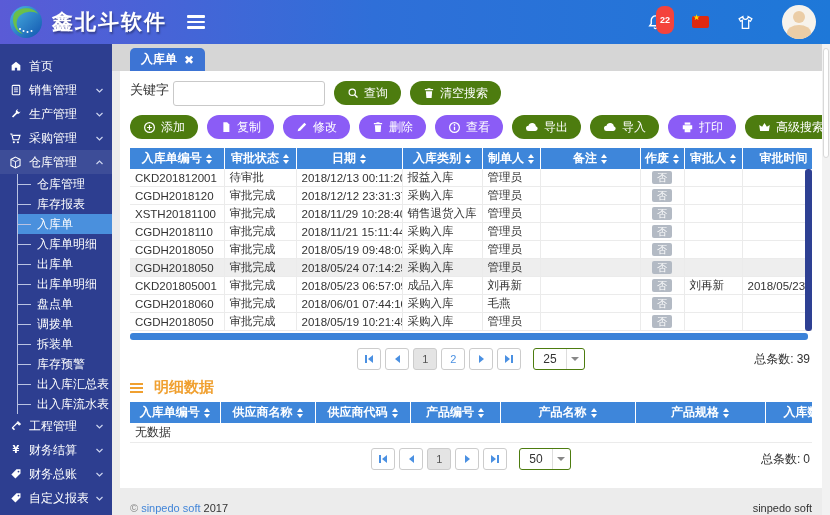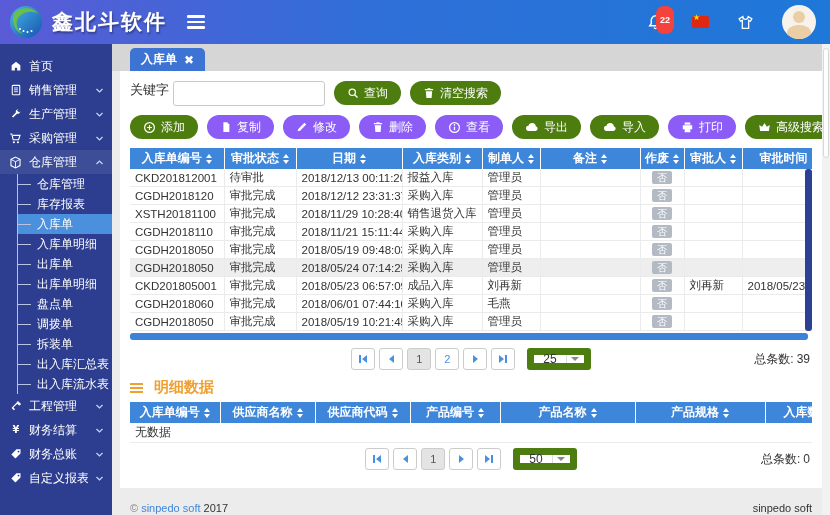--- a/index.html
+++ b/index.html
@@ -79,21 +79,21 @@
              margin:4px 0 7px;height:24px}
   .pager-total{position:absolute;right:2px;font-size:12px;color:#333}
   .pg-btn{min-width:24px;height:22px;box-sizing:border-box;border:1px solid #ccc;background:#fff;
           border-radius:3px;display:flex;align-items:center;justify-content:center;cursor:pointer;
           font-size:11px;color:#4a90e2;gap:1px}
   .pg-btn.current{background:#e4e4e4;color:#555}
   .tri{width:0;height:0;display:inline-block}
   .tri-l{border-top:4px solid transparent;border-bottom:4px solid transparent;border-right:5px solid #4a90e2}
   .tri-r{border-top:4px solid transparent;border-bottom:4px solid transparent;border-left:5px solid #4a90e2}
   .vbar{width:2px;height:8px;background:#4a90e2;display:inline-block}
-  .pg-select{height:22px;box-sizing:border-box;border:7px solid #4d7c0f;border-radius:3px;background:#fff;
+  .pg-select{height:22px;box-sizing:border-box;border:1px solid #4d7c0f;border-radius:3px;background:#fff;
              display:flex;align-items:center;font-size:12px;color:#333;margin-left:8px;cursor:pointer}
   .pg-select .val{padding:0 9px}
   .pg-select .caret{border-left:1px solid #ddd;width:17px;height:100%;display:flex;align-items:center;justify-content:center}
   .caret-tri{width:0;height:0;border-left:4px solid transparent;border-right:4px solid transparent;border-top:4px solid #888}
   
   .detail-title{color:#f0a030;font-size:15px;font-weight:bold;display:flex;align-items:center;gap:11px;margin:7px 0 5px}
   .tbars i{display:block;width:13px;height:2px;background:#f0a030;margin:2px 0}
   
   .footer{display:flex;justify-content:space-between;padding:0 18px;margin-top:14px;font-size:11px;color:#333}
   .footer .copy{color:#888}
@@ -238,20 +238,23 @@
       <div class="child">
         <span class="clbl">盘点单</span>
       </div>
       <div class="child">
         <span class="clbl">调拨单</span>
       </div>
       <div class="child">
         <span class="clbl">拆装单</span>
       </div>
       <div class="child">
+        <span class="clbl">库存预警</span>
+      </div>
+      <div class="child">
         <span class="clbl">出入库汇总表</span>
       </div>
       <div class="child">
         <span class="clbl">出入库流水表</span>
       </div>
     </div>
     <div class="side-item">
       <span class="side-ico">
         <svg width="12" height="12" viewBox="0 0 16 16">
           <path d="M3 10.6L9.6 4M10 1.8l4.2 4.2M9 3.2l3.8 3.8" stroke="#fff" stroke-width="1.5" fill="none"></path>

